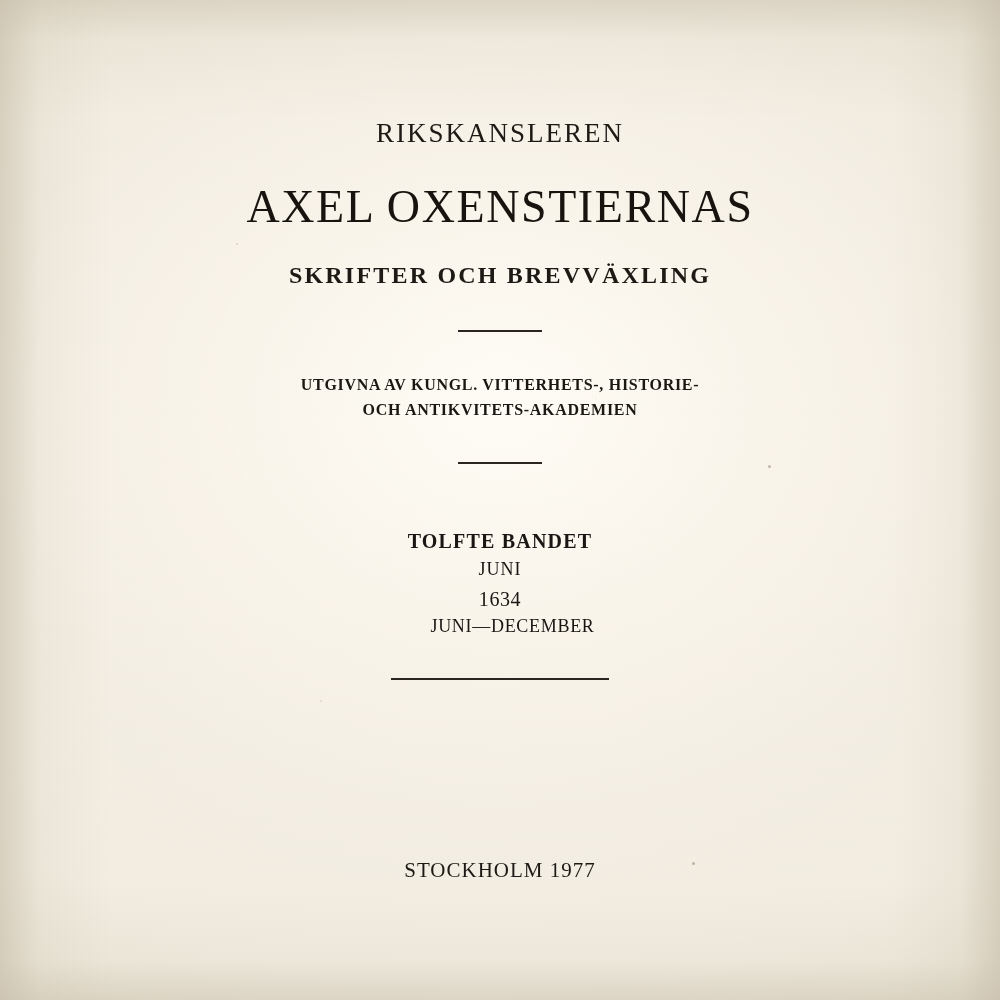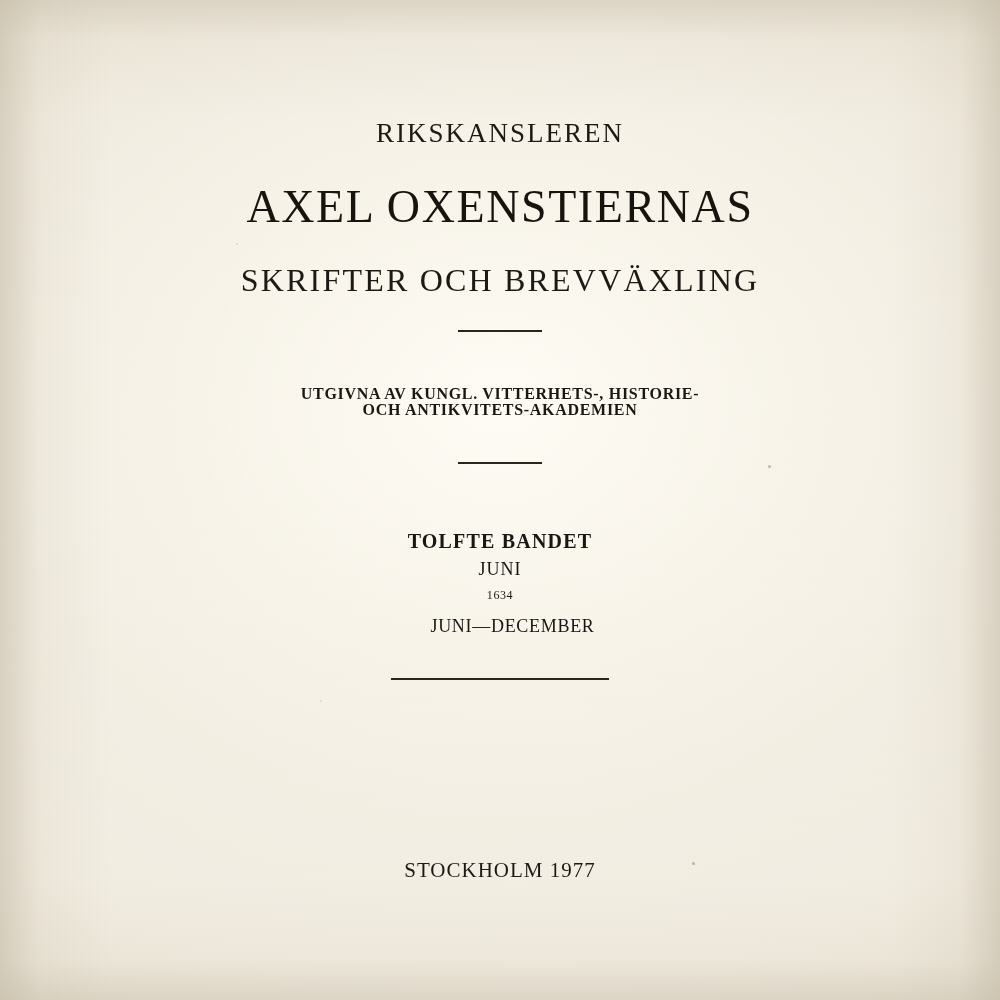--- a/index.html
+++ b/index.html
@@ -77,23 +77,23 @@
     top: 180px; left: 0; right: 0;
     font-size: 46px;
     letter-spacing: 1.6px;
     font-weight: 400;
     color: #17140f;
   }
 
   .line-subtitle {
     position: absolute;
     top: 262px; left: 0; right: 0;
-    font-size: 32px;
+    font-size: 24px;
     letter-spacing: 2.2px;
-    font-weight: 400;
+    font-weight: 700;
     color: #1d1a16;
   }
 
   .rule {
     position: absolute;
     left: 50%;
     transform: translateX(-50%);
     background: #2a251e;
   }
   .rule-short-1 { top: 330px; width: 84px; height: 1.6px; }
@@ -101,21 +101,21 @@
   .rule-long    { top: 678px; width: 218px; height: 2.2px; }
 
   .publisher {
     position: absolute;
     left: 0; right: 0;
     font-size: 16px;
     font-weight: bold;
     letter-spacing: 0.7px;
     color: #1b1813;
   }
-  .publisher-1 { top: 385px; }
+  .publisher-1 { top: 376px; }
   .publisher-2 { top: 401px; }
 
   .vol-block { position: absolute; left: 0; right: 0; }
   .vol-part {
     top: 497px;
     font-size: 22px;
     font-weight: bold;
     letter-spacing: 1.0px;
   }
   .vol-number {
@@ -124,21 +124,21 @@
     font-weight: bold;
     letter-spacing: 1.2px;
   }
   .vol-type {
     top: 559px;
     font-size: 18px;
     letter-spacing: 1.0px;
   }
   .vol-year {
     top: 588px;
-    font-size: 12px;
+    font-size: 20px;
     letter-spacing: 0.6px;
   }
   .vol-months {
     top: 616px;
     font-size: 18px;
     letter-spacing: 0.7px;
     margin-left: 25px;
   }
 
   .imprint {

